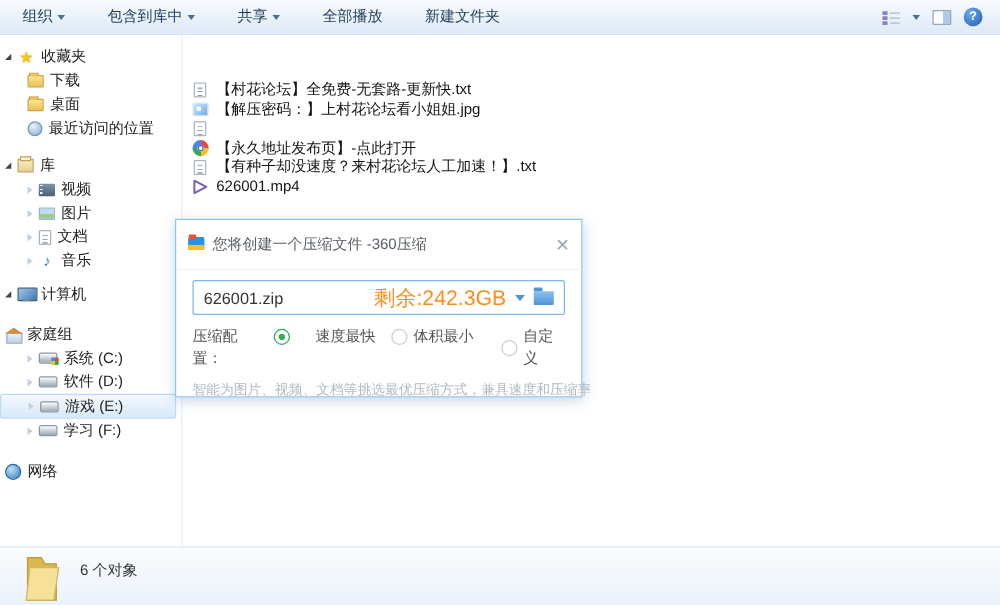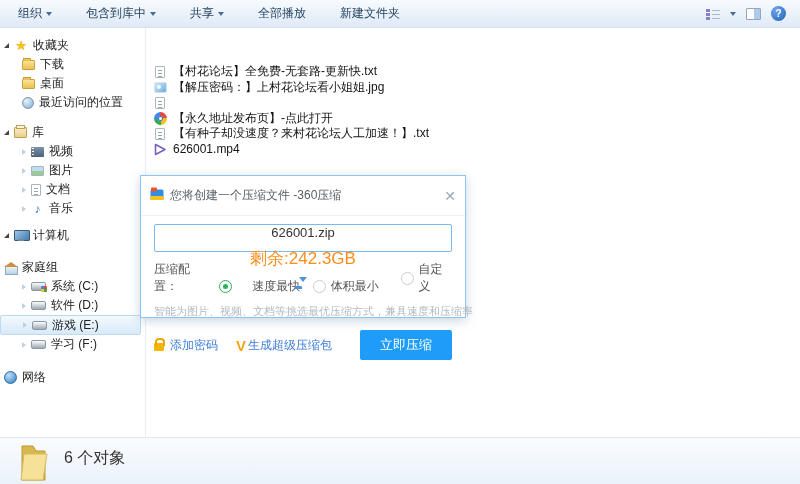--- a/index.html
+++ b/index.html
@@ -74,48 +74,48 @@
   .icon-browser { width:13px; height:13px; border-radius:50%;
     background:conic-gradient(#e4493b 0 25%,#f7c21d 25% 50%,#35a853 50% 75%,#4285f4 75% 100%); position:relative; }
   .icon-browser::before { content:""; position:absolute; left:4px; top:4px; width:5px; height:5px; border-radius:50%; background:#fff; box-shadow:0 0 0 1px #3a6fc4 inset; }
 
   
   .dialog { position:absolute; left:140px; top:175px; width:326px; height:143px; background:#fff;
     border:1px solid #8cc6f0; box-shadow:0 3px 10px rgba(40,90,140,.25); z-index:10; font-size:12px; }
   .dlg-title { height:40px; display:flex; align-items:center; gap:6px; padding:0 9px; border-bottom:1px solid #eef2f6; color:#5a6066; }
   .dlg-close { margin-left:auto; color:#9aa7b3; font-size:14px; line-height:14px; cursor:default; }
   .dlg-body { padding:8px 13px 0; }
-  .name-row { height:28px; border:1px solid #7db8ed; border-radius:2px; display:flex; align-items:center; padding:0 8px; gap:7px;flex-direction:column; }
+  .name-row { height:28px; border:1px solid #7db8ed; border-radius:2px; display:flex; align-items:center; padding:0 8px; gap:7px; }
   .fname { color:#333; font-size:13px; flex:1; }
   .space-left { color:#ff8c1a; font-size:17px; }
   .dd-caret { width:0; height:0; border-left:4px solid transparent; border-right:4px solid transparent; border-top:5px solid #4f94d8; cursor:default; }
   .browse-folder { width:16px; height:11px; background:linear-gradient(#8dc0ee,#4f94d8); border-radius:1px; position:relative; cursor:default; }
   .browse-folder::before { content:""; position:absolute; top:-3px; left:0; width:7px; height:3px; background:#4f94d8; border-radius:1px 1px 0 0; }
-  .radio-row { margin-top:9px; display:flex; align-items:flex-end; color:#555; }
+  .radio-row { margin-top:9px; display:flex; align-items:flex-start; color:#555; }
   .cfg-label { width:58px; }
   .radio-opt { display:flex; align-items:center; gap:5px; cursor:default; }
   .radio-opt:nth-of-type(2){ margin-left:10px; width:98px;gap:20px; }
   .radio-opt:nth-of-type(3){ width:92px; }
   .rdot { width:13px; height:13px; border-radius:50%; border:1px solid #c9ced4; background:#fff; position:relative; flex:none; }
   .radio-opt.on .rdot { border-color:#2cb05a; }
   .radio-opt.on .rdot::after { content:""; position:absolute; left:3px; top:3px; width:5px; height:5px; border-radius:50%; background:#2cb05a; }
   .hint { margin-top:9px; color:#b3b9c0; font-size:11px; white-space:nowrap; }
   .dlg-footer { margin-top:11px; display:flex; align-items:center; }
   .lock { width:10px; height:8px; background:#f7b500; border-radius:1px; position:relative; margin-top:4px; flex:none; }
   .lock::before { content:""; position:absolute; left:1px; top:-5px; width:6px; height:6px; border:2px solid #e8a800; border-bottom:none; border-radius:4px 4px 0 0; }
   .dlg-link { color:#3b7dd8; margin-left:6px; cursor:default; }
   .vmark { color:#f7a21b; font-weight:800; font-size:15px; margin-left:18px; line-height:13px; }
   .vmark + .dlg-link { margin-left:2px; }
   .compress-btn { margin-left:auto; width:92px; height:30px; background:#1e9cf8; color:#fff; border:none; border-radius:2px; font-size:13px; cursor:default; font-family:inherit; }
 
   
   .statusbar { position:absolute; left:0; right:0; bottom:0; height:47px;
     background:linear-gradient(#fafcfe,#eaf2fb); border-top:1px solid #dce8f5; }
   .bigfolder { position:absolute; left:16px; top:4px; }
-  .obj-count { position:absolute; left:64px; top:10px; font-size:16px; color:#333; }
+  .obj-count { position:absolute; left:64px; top:10px; font-size:12px; color:#333; }
 </style>
 </head>
 <body>
 
 <div class="window">
 
   <div class="toolbar">
     <div class="tb-item">
       <span>组织</span>
       <span class="caret"></span>
@@ -295,27 +295,20 @@
         <span class="radio-opt">
           <span class="rdot"></span>
           <span>体积最小</span>
         </span>
         <span class="radio-opt">
           <span class="rdot"></span>
           <span>自定义</span>
         </span>
       </div>
       <div class="hint">智能为图片、视频、文档等挑选最优压缩方式，兼具速度和压缩率</div>
-      <div class="dlg-footer">
-        <span class="lock"></span>
-        <span class="dlg-link">添加密码</span>
-        <span class="vmark">V</span>
-        <span class="dlg-link">生成超级压缩包</span>
-        <button class="compress-btn">立即压缩</button>
-      </div>
     </div>
   </div>
 
   <div class="statusbar">
     <span class="bigfolder">
       <svg width="34" height="40" viewBox="0 0 34 40">
         <path d="M6 4 L17 4 L20 9 L29 9 L29 38 L6 38 Z" fill="#d9b84e" stroke="#bb9a35" stroke-width="1"></path>
         <path d="M8 12 L31 12 L27 38 L5 38 Z" fill="#f5e197" stroke="#d6b95e" stroke-width="1"></path>
       </svg>
     </span>

